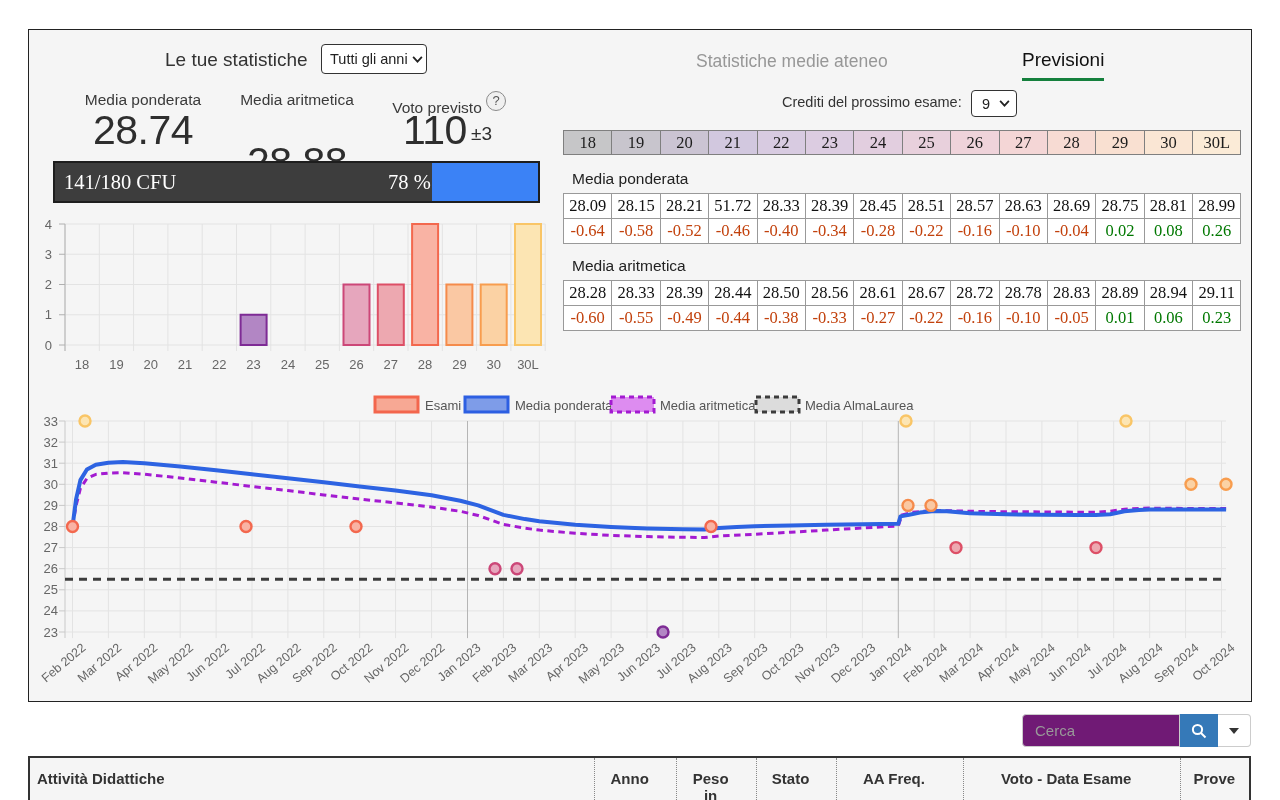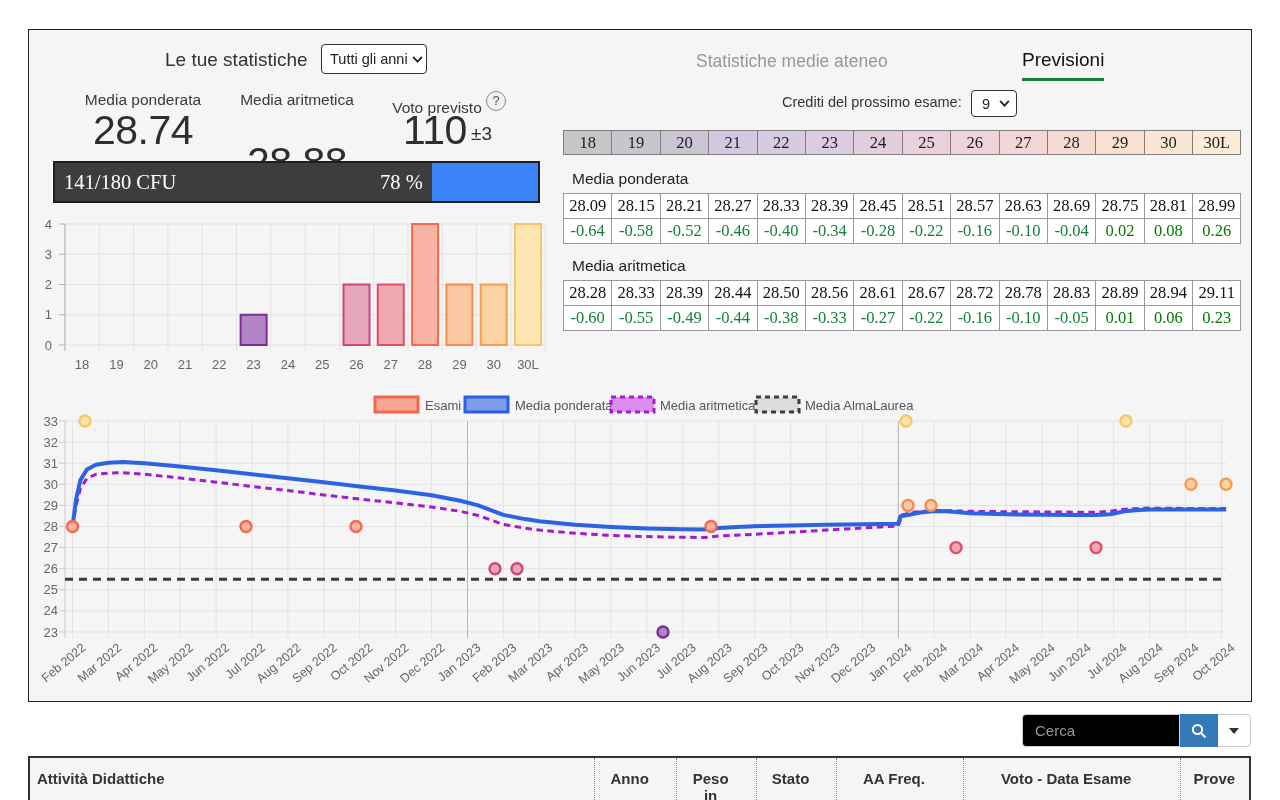--- a/index.html
+++ b/index.html
@@ -5,21 +5,21 @@
 .abs { position:absolute; }
 #panel { position:absolute; left:28px; top:29px; width:1224px; height:673px; border:1.5px solid #222; background:#f5f5f5; }
 .sel { position:absolute; background:#fff; border:1px solid #333; border-radius:4px; color:#222; display:flex; align-items:center; justify-content:space-between; padding:0 6px 0 8px; font-size:14.5px; white-space:nowrap; }
 .chev { width:11px; height:7px; margin-left:4px; flex:0 0 11px; }
 .statlabel { position:absolute; font-size:15.5px; color:#3a3a3a; text-align:center; }
 .statnum { position:absolute; font-size:41px; color:#2e2e2e; letter-spacing:-0.5px; }
 .crow { position:absolute; left:563px; top:130px; border-collapse:collapse; font-family:"Liberation Serif", serif; font-size:16.5px; color:#1c1c1c; }
 .crow td { border:1px solid #7f7f7f; width:48.4px; height:24px; text-align:center; padding:0; }
 .dt { position:absolute; left:563px; border-collapse:collapse; font-family:"Liberation Serif", serif; font-size:16.5px; color:#111; background:#fff; }
 .dt td { border:1px solid #999; width:48.4px; height:25px; text-align:center; padding:0; }
-.dt .neg { color:#15803d; }
+.dt .neg { color:#c2410c; }
 .dt .pos { color:#007800; }
 .tlabel { position:absolute; font-size:15.5px; color:#222; }
 #bigtable { position:absolute; left:28px; top:755.5px; width:1223px; border-collapse:collapse; background:#f5f5f5; border:2px solid #333; border-bottom:none; }
 #bigtable th { border-left:1px dotted #888; font-size:15px; color:#333; padding:12px 20px 22px 8px; vertical-align:top; }
 #bigtable th:first-child { border-left:none; padding-left:7px; padding-right:8px; }
 #bigtable th:last-child { padding-right:10px; }
 </style></head>
 <body>
 <div id="panel"></div>
 
@@ -36,21 +36,21 @@
 <div class="statlabel" style="left:357px;top:99px;width:160px;">Voto previsto</div>
 <div class="abs" style="left:486px;top:91px;width:20px;height:20px;border:1.5px solid #8a8a8a;border-radius:50%;font-size:13px;color:#555;text-align:center;line-height:17px;background:#f0f0f0;">?</div>
 <div class="statnum" style="left:93px;top:107px;">28.74</div>
 <div class="statnum" style="left:247px;top:107px;margin-top:32px;">28.88</div>
 <div class="statnum" style="left:403px;top:107px;">110</div>
 <div class="abs" style="left:471px;top:123px;font-size:19px;color:#2e2e2e;">±3</div>
 
 <div class="abs" style="left:53px;top:161px;width:487px;height:42px;border:2px solid #1e1e1e;background:#3b82f6;">
   <div style="position:absolute;left:0;top:0;width:78%;height:100%;background:#3d3d3d;"></div>
   <div style="position:absolute;left:9px;top:0;height:100%;display:flex;align-items:center;font-family:'Liberation Serif',serif;font-size:20.5px;color:#fff;">141/180 CFU</div>
-  <div style="position:absolute;left:0;top:0;width:78%;height:100%;display:flex;align-items:center;justify-content:flex-end;padding-right:9px;font-family:'Liberation Serif',serif;font-size:20.5px;color:#fff;">78 %</div>
+  <div style="position:absolute;left:0;top:0;width:78%;height:100%;display:flex;align-items:center;justify-content:flex-end;padding-right:1px;font-family:'Liberation Serif',serif;font-size:20.5px;color:#fff;">78 %</div>
 </div>
 
 <svg style="position:absolute;left:30px;top:205px" width="526" height="175" font-family="&quot;Liberation Sans&quot;, sans-serif">
     <rect x="0" y="0" width="526" height="175" fill="#f5f5f5"></rect>
     <line x1="35.0" y1="140.00" x2="515.2" y2="140.00" stroke="#e3e3e3" stroke-width="1"></line>
     <line x1="35.0" y1="109.75" x2="515.2" y2="109.75" stroke="#e3e3e3" stroke-width="1"></line>
     <line x1="35.0" y1="79.50" x2="515.2" y2="79.50" stroke="#e3e3e3" stroke-width="1"></line>
     <line x1="35.0" y1="49.25" x2="515.2" y2="49.25" stroke="#e3e3e3" stroke-width="1"></line>
     <line x1="35.0" y1="19.00" x2="515.2" y2="19.00" stroke="#e3e3e3" stroke-width="1"></line>
     <line x1="35.0" y1="19.0" x2="35.0" y2="146.0" stroke="#e3e3e3" stroke-width="1"></line>
@@ -128,21 +128,21 @@
       </tr>
     </tbody>
   </table>
 <div class="tlabel" style="left:572px;top:170px;">Media ponderata</div>
 <table class="dt" style="top:193px">
     <tbody>
       <tr>
         <td>28.09</td>
         <td>28.15</td>
         <td>28.21</td>
-        <td>28.27</td>
+        <td>51.72</td>
         <td>28.33</td>
         <td>28.39</td>
         <td>28.45</td>
         <td>28.51</td>
         <td>28.57</td>
         <td>28.63</td>
         <td>28.69</td>
         <td>28.75</td>
         <td>28.81</td>
         <td>28.99</td>
@@ -327,21 +327,21 @@
     <rect x="345" y="9" width="43" height="15" fill="#f7a894" stroke="#f3664d" stroke-width="3"></rect>
     <text x="395" y="21.5" font-size="13" fill="#555">Esami</text>
     <rect x="435" y="9" width="43" height="15" fill="#7e9ce8" stroke="#2d5fe2" stroke-width="3"></rect>
     <text x="485" y="21.5" font-size="13" fill="#555">Media ponderata</text>
     <rect x="581" y="9" width="43" height="15" fill="#dd8cf0" stroke="#a31ad1" stroke-width="3" stroke-dasharray="5 4"></rect>
     <text x="630" y="21.5" font-size="13" fill="#555">Media aritmetica</text>
     <rect x="726" y="9" width="43" height="15" fill="#dcdcdc" stroke="#3c3c3c" stroke-width="3" stroke-dasharray="5 4"></rect>
     <text x="775" y="21.5" font-size="13" fill="#555">Media AlmaLaurea</text>
   </svg>
 
-<div class="abs" style="left:1022px;top:714px;width:158px;height:33px;border:1px solid #ccc;border-radius:4px 0 0 4px;background:#000000;display:flex;align-items:center;padding-left:12px;font-size:15px;color:#999;">Cerca</div>
+<div class="abs" style="left:1022px;top:714px;width:158px;height:33px;border:1px solid #ccc;border-radius:4px 0 0 4px;background:#701a75;display:flex;align-items:center;padding-left:12px;font-size:15px;color:#999;">Cerca</div>
 <div class="abs" style="left:1180px;top:714px;width:38px;height:33px;background:#3579b8;display:flex;align-items:center;justify-content:center;">
  <svg width="16" height="16" viewBox="0 0 16 16">
       <circle cx="6.5" cy="6.5" r="4.6" fill="none" stroke="#fff" stroke-width="2"></circle>
       <line x1="10" y1="10" x2="14.5" y2="14.5" stroke="#fff" stroke-width="2"></line>
     </svg>
   </div>
 <div class="abs" style="left:1218px;top:714px;width:33px;height:33px;border:1px solid #ccc;border-left:none;border-radius:0 4px 4px 0;background:#fff;display:flex;align-items:center;justify-content:center;">
  <svg width="10" height="6" viewBox="0 0 10 6">
       <path d="M0 0 L10 0 L5 6 Z" fill="#333"></path>
     </svg>

